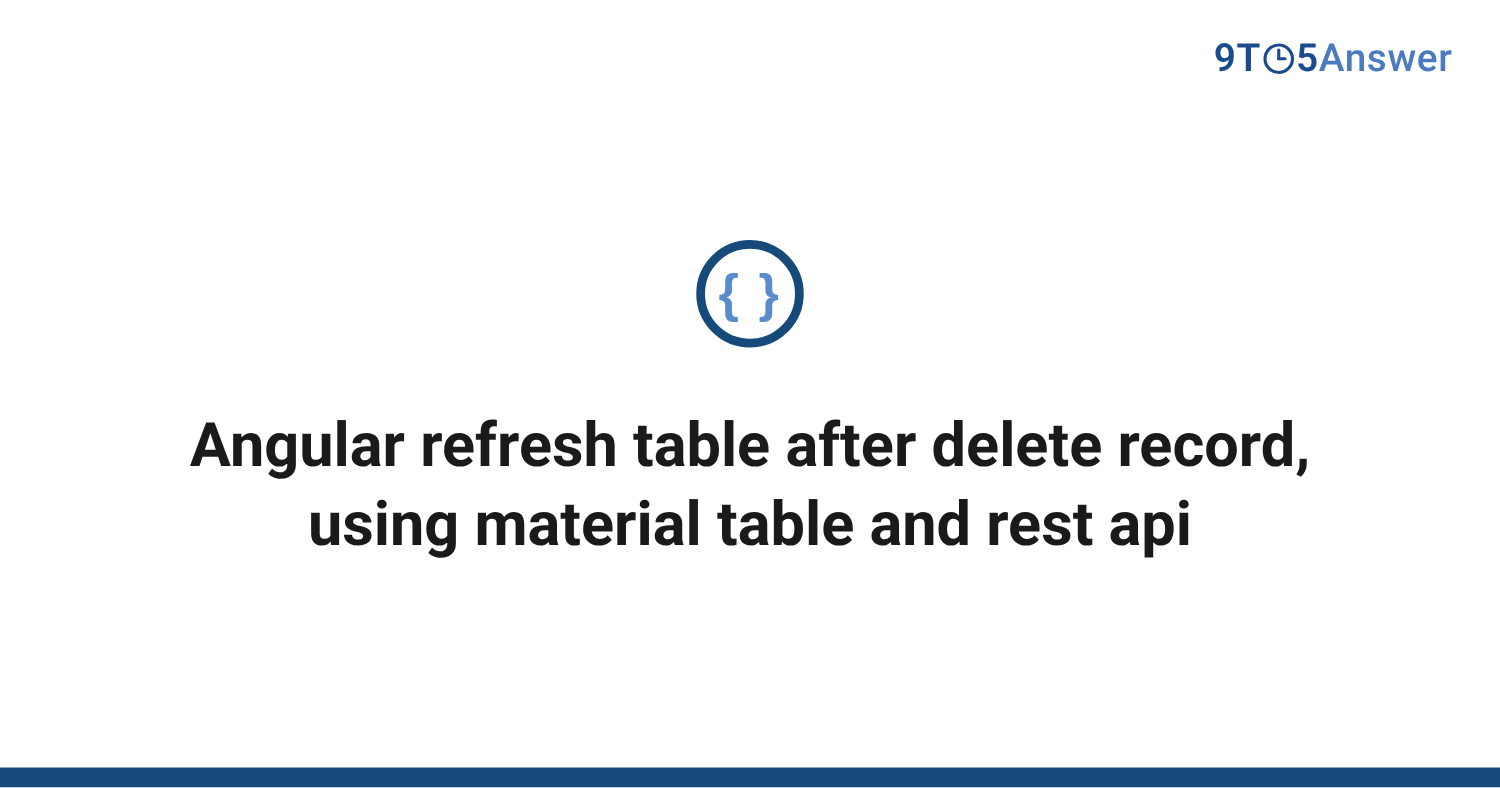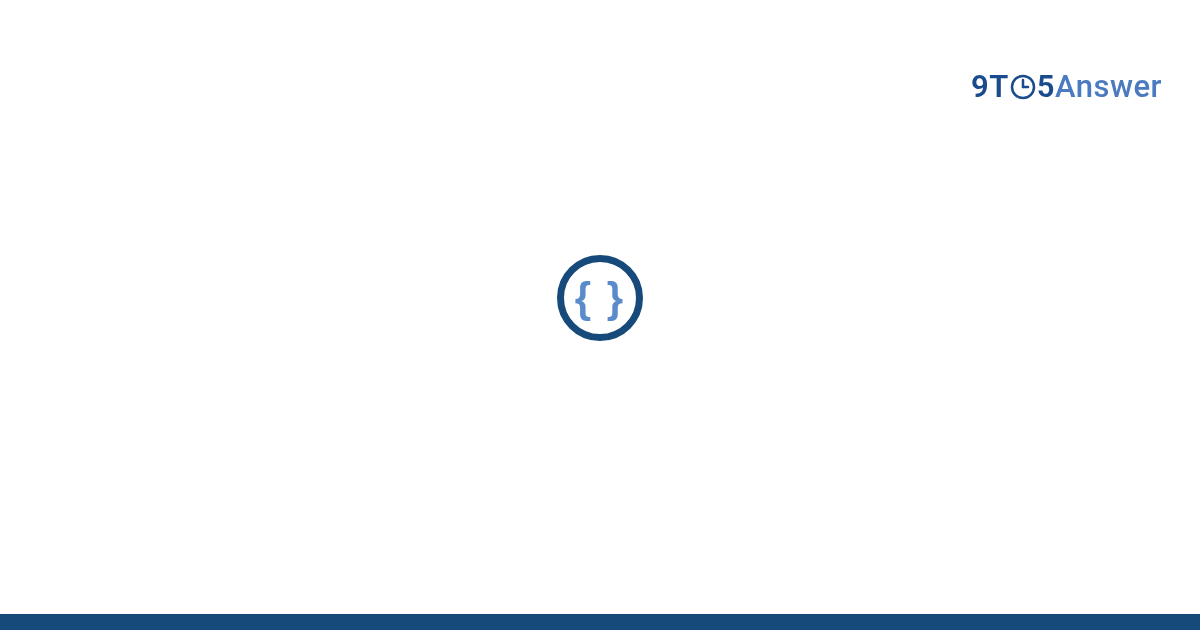--- a/index.html
+++ b/index.html
@@ -16,21 +16,20 @@
       overflow: hidden;
     }
     .header-logo {
       position: absolute;
       top: 28px;
       right: 38px;
       font-size: 31px;
       font-weight: 600;
       letter-spacing: 0.5px;
       color: #1a4b8c;
-      margin-top: 40px;
     }
     .header-logo .nine {
       color: #1a4b8c;
     }
     .header-logo .t-letter {
       color: #1a4b8c;
     }
     .header-logo .clock-wrapper {
       display: inline-flex;
       vertical-align: -3px;
@@ -101,15 +100,16 @@
         <line x1="13" y1="13" x2="13" y2="6" stroke="#1a4b8c" stroke-width="2.5" stroke-linecap="round"></line>
         <line x1="13" y1="13" x2="18" y2="13" stroke="#1a4b8c" stroke-width="2.5" stroke-linecap="round"></line>
       </svg>
     </span><span class="five">5</span><span class="answer">Answer</span>
 </div>
 
 <div class="content-wrapper">
   <div class="icon-circle">
     <span class="icon-braces">{ }</span>
   </div>
+  <h1 class="main-title">Angular refresh table after delete record, using material table and rest api</h1>
 </div>
 
 <div class="bottom-bar"></div>
 
 </body></html>

